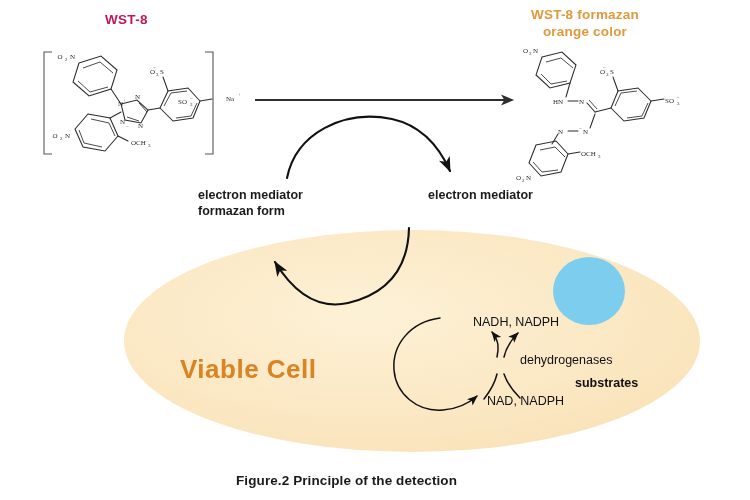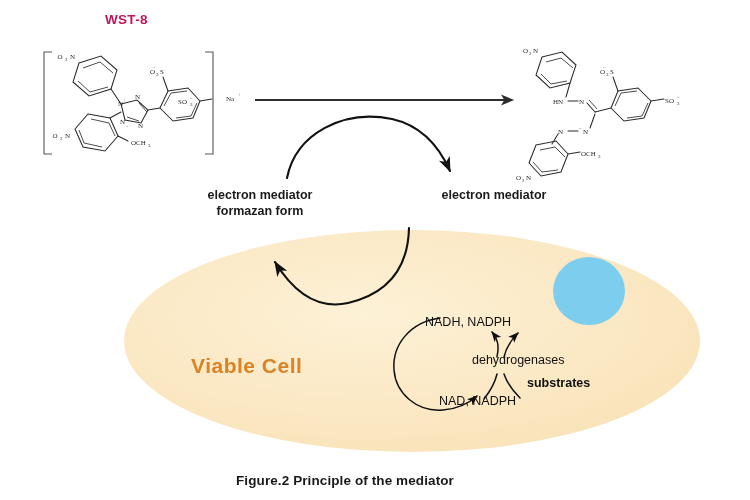--- a/index.html
+++ b/index.html
@@ -3,23 +3,23 @@
 <meta charset="utf-8">
 <style>
   html,body{margin:0;padding:0;background:#ffffff;}
   body{width:750px;height:500px;position:relative;overflow:hidden;
        font-family:"Liberation Sans",sans-serif;color:#1a1a1a;}
   #stage{position:absolute;inset:0;width:750px;height:500px;}
   svg.layer{position:absolute;left:0;top:0;width:750px;height:500px;overflow:visible;}
   .lbl{position:absolute;white-space:nowrap;}
   .title-dark{font-size:13.5px;font-weight:bold;letter-spacing:.3px;color:#be185d;}
   .title-orange{font-size:13.5px;font-weight:bold;letter-spacing:.2px;color:#e09a3c;text-align:center;line-height:17px;}
-  .mediator{font-size:12.5px;font-weight:bold;color:#1b1b1b;line-height:16px;text-align:center;}
-  .viable{font-size:21px;font-weight:bold;color:#d98324;letter-spacing:.5px;margin-left:11px;}
-  .inner{font-size:12.5px;color:#111;white-space:nowrap;}
+  .mediator{font-size:12.5px;font-weight:bold;color:#1b1b1b;line-height:16px;}
+  .viable{font-size:26px;font-weight:bold;color:#d98324;letter-spacing:.5px;}
+  .inner{font-size:12.5px;color:#111;white-space:nowrap;margin-left:48px;}
   .caption{font-size:13.5px;font-weight:bold;color:#1a1a1a;letter-spacing:.1px;}
   .chemtxt{font-size:7px;fill:#2b2b2b;font-family:"Liberation Serif",serif;}
   .chemtxt-sm{font-size:5px;fill:#2b2b2b;font-family:"Liberation Serif",serif;}
   .bond{stroke:#2b2b2b;stroke-width:1.05;fill:none;stroke-linecap:round;}
   .bond-thin{stroke:#2b2b2b;stroke-width:.85;fill:none;}
   .bracket{stroke:#555;stroke-width:1.1;fill:none;}
   .arc{stroke:#111;stroke-width:2.1;fill:none;stroke-linecap:round;}
   .arc-thin{stroke:#111;stroke-width:1.5;fill:none;stroke-linecap:round;}
   .mainarrow{stroke:#2e2e2e;stroke-width:2.2;fill:none;}
 </style>
@@ -181,35 +181,39 @@
       <path class="arc-thin" d="M504,357 C506,348 510,341 518,333" marker-end="url(#ah)"></path>
     </g>
     <g>
       <path class="arc-thin" d="M497,374 C495,383 491,390 484,399"></path>
       <path class="arc-thin" d="M504,374 C507,383 512,390 520,398"></path>
     </g>
   </svg>
 
   <div class="lbl title-dark" style="left:105px;top:12px;">WST-8</div>
 
+  <div class="lbl title-orange" style="left:523px;top:6px;width:124px;">
+    <div>WST-8 formazan</div>
+    <div>orange color</div>
+  </div>
 
   <div class="lbl mediator" style="left:198px;top:187px;width:124px;">
     <div>electron mediator</div>
     <div>formazan form</div>
   </div>
 
   <div class="lbl mediator" style="left:428px;top:187px;width:132px;">
     <div>electron mediator</div>
   </div>
 
   <div class="lbl viable" style="left:180px;top:354px;">Viable Cell</div>
 
   <div class="lbl inner" style="left:425px;top:315px;">NADH, NADPH</div>
 
   <div class="lbl inner" style="left:472px;top:353px;">dehydrogenases</div>
 
   <div class="lbl inner" style="left:439px;top:394px;">NAD, NADPH</div>
 
   <div class="lbl inner" style="left:527px;top:376px;font-weight:bold;">substrates</div>
 
-  <div class="lbl caption" style="left:236px;top:473px;">Figure.2 Principle of the mediator</div>
+  <div class="lbl caption" style="left:236px;top:473px;">Figure.2 Principle of the detection</div>
 
 </div>
 
 </body></html>

